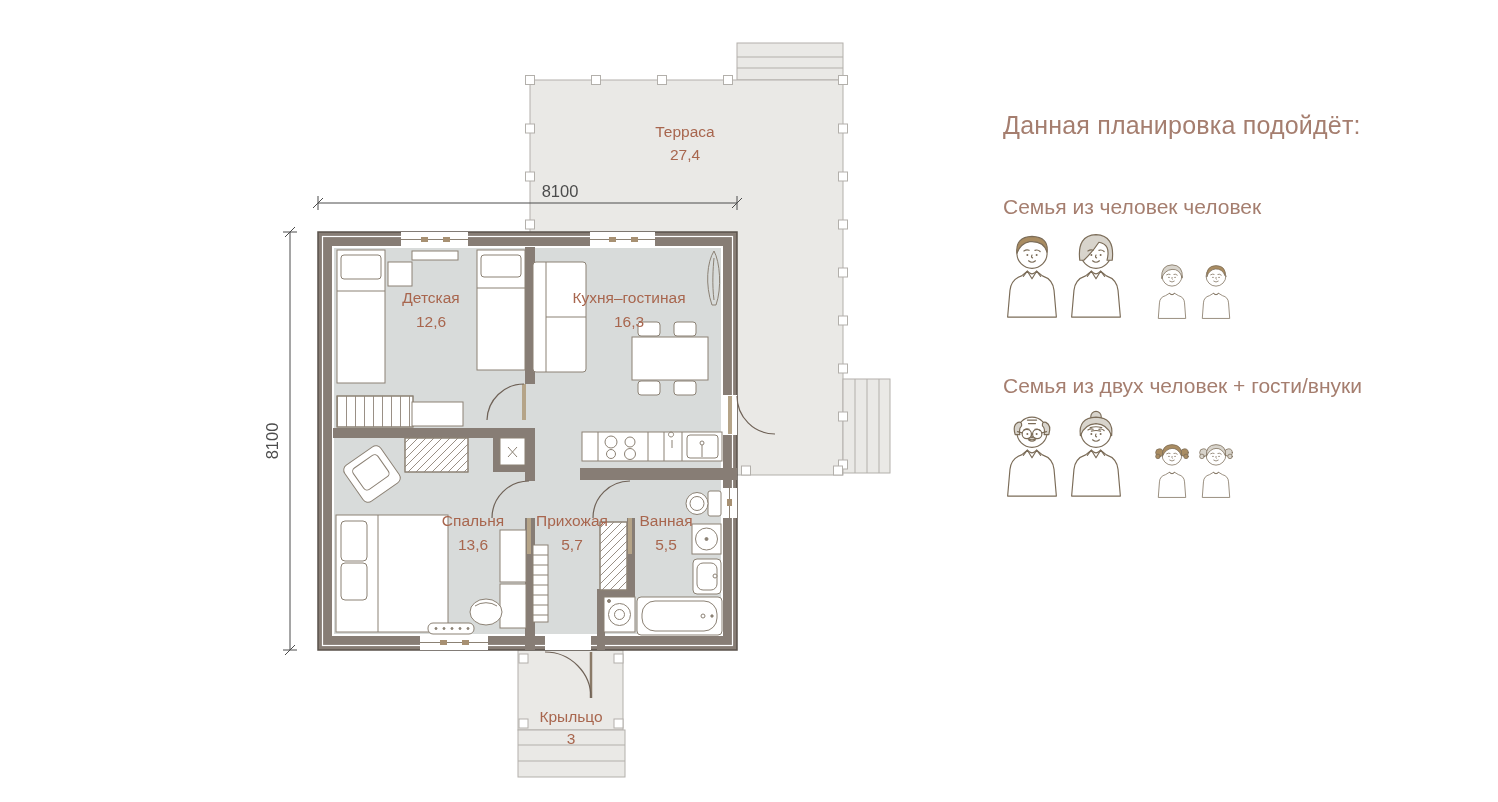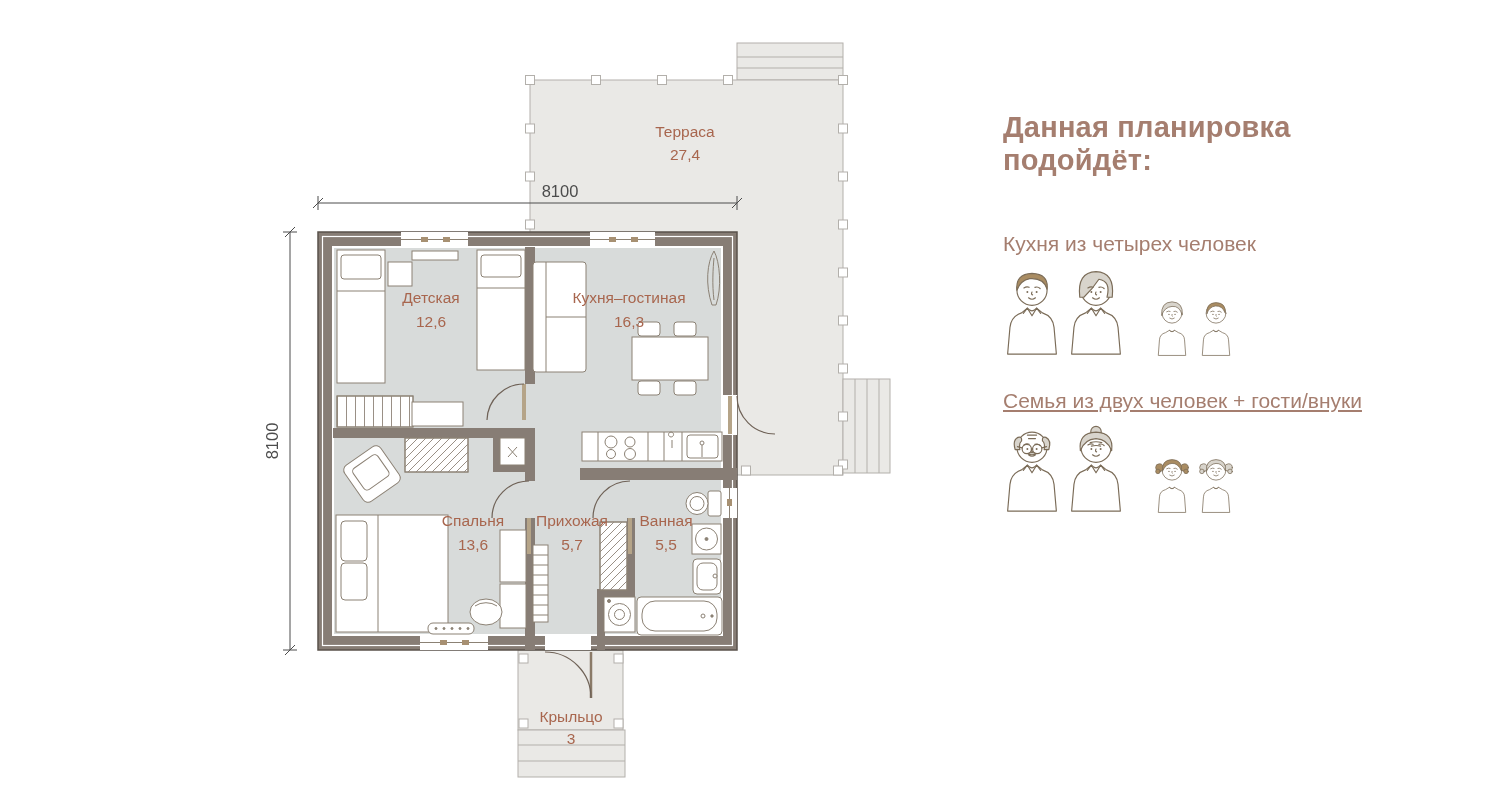--- a/index.html
+++ b/index.html
@@ -2,25 +2,25 @@
 <html><head>
 <meta charset="utf-8">
 <style>
   html,body{margin:0;padding:0;background:#fff;}
   .stage{position:relative;width:1498px;height:802px;background:#ffffff;overflow:hidden;
          font-family:"Liberation Sans",sans-serif;}
   svg text{font-family:"Liberation Sans",sans-serif;}
   .rl{fill:#a8664e;font-size:15.5px;text-anchor:middle;}
   .dim{fill:#4c4c4c;font-size:16.5px;text-anchor:middle;}
   .panel{position:absolute;left:1003px;top:111px;width:440px;color:#a57e6f;}
-  .heading{font-size:29px;letter-spacing:.2px;font-weight:bold;}
+  .heading{font-size:25px;letter-spacing:.2px;}
   .option{margin-top:0;}
   .opt-title{font-size:21px;line-height:27px;}
   .opt1{margin-top:53px;}
-  .opt2{margin-top:30px;text-decoration:underline;}
+  .opt2{margin-top:52px;}
   .icons{display:flex;align-items:flex-end;gap:28px;margin-top:8px;height:92px;}
   .icon-group{display:flex;align-items:flex-end;gap:6px;}
   .person{display:inline-block;line-height:0;}
 </style>
 </head>
 <body>
 
 <div class="stage">
 
   <svg width="1498" height="802" viewBox="0 0 1498 802">
@@ -276,21 +276,21 @@
       <text class="rl" x="571" y="722">Крыльцо</text>
       <text class="rl" x="571" y="744">3</text>
     </g>
   </svg>
 
   
   <div class="panel">
     <div class="heading">Данная планировка подойдёт:</div>
 
     <section class="option opt1">
-      <div class="opt-title">Кухня из четырех человек</div>
+      <div class="opt-title">Семья из человек человек</div>
       <div class="icons" id="icons-0">
           <div class="icon-group">
             <span class="person"><svg width="58" height="90" viewBox="0 0 100 155" fill="none" stroke="#7b6c58" stroke-width="2" stroke-linecap="round" stroke-linejoin="round">
                 <path d="M8,150L12,104Q14,85 32,79L42,71Q50,80 58,71L68,79Q86,85 88,104L92,150Z" fill="#fff"></path>
                 <path d="M42,71L50,84L58,71M42,71L35,80M58,71L65,80"></path>
                 <circle cx="50" cy="40" r="26" fill="#fff"></circle>
                 <path d="M24,40Q21,12 50,11Q79,12 76,38Q70,18 46,20Q30,23 24,40Z" fill="#a98c62"></path>
                 <circle cx="42" cy="43" r="1.7" fill="#7b6c58" stroke="none"></circle>
                 <circle cx="58" cy="43" r="1.7" fill="#7b6c58" stroke="none"></circle>
                 <path d="M36,36q5,-3 9,-1M55,35q5,-2 9,2M50,43q-2,4 1,5M44,53q6,5 12,0"></path>

